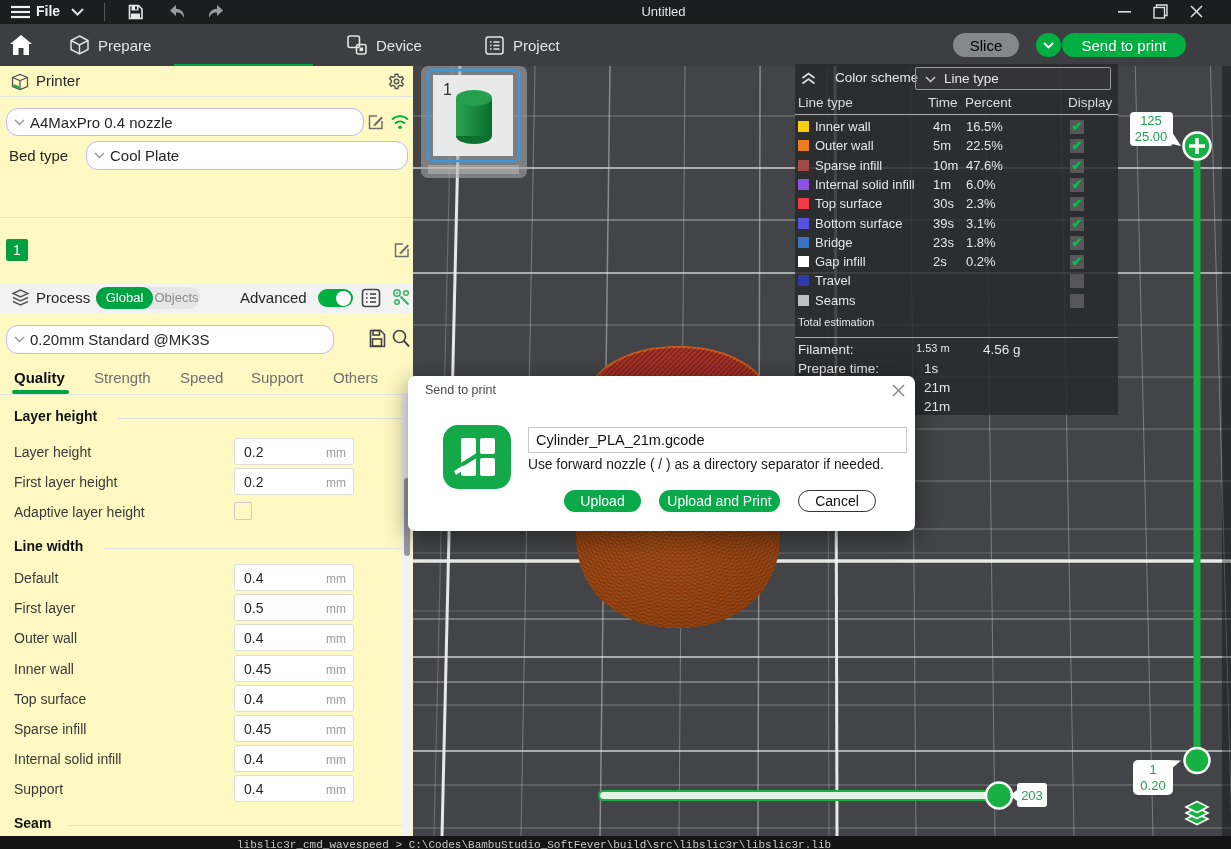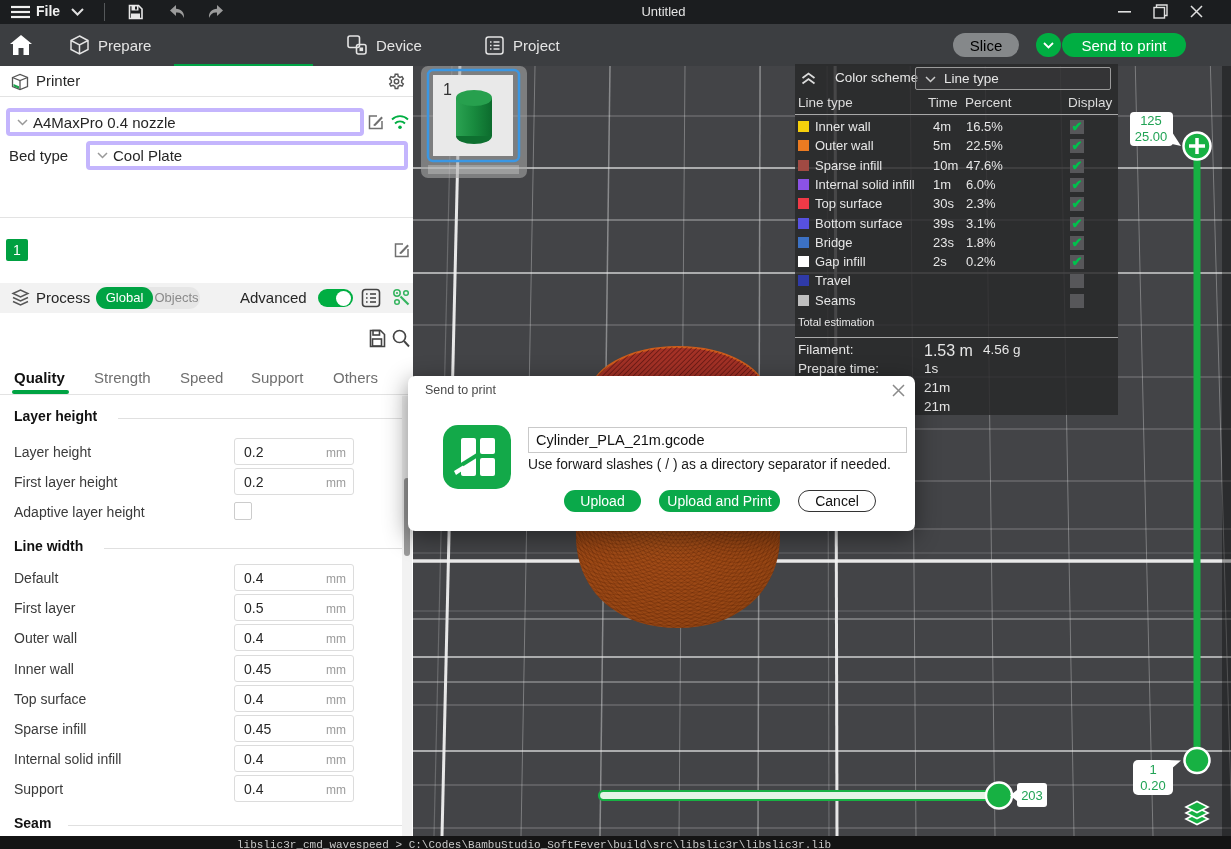--- a/index.html
+++ b/index.html
@@ -17,24 +17,24 @@
   #tabbar { position:absolute; left:0; top:24px; width:1231px; height:42px; background:#3c3e41; }
   .tab { position:absolute; top:0; height:42px; display:flex; align-items:center; color:#e4e4e4; font-size:15px; }
   .tab svg { margin-right:9px; }
   #tab-preview { left:174px; width:139px; background:#00a546; color:#fff; justify-content:center;margin-top:40px; }
   .pill { position:absolute; top:9px; height:24px; border-radius:12px; display:flex; align-items:center; justify-content:center; font-size:15px; }
   #btn-slice { left:953px; width:66px; background:#85888a; color:#000000; }
   #btn-chev { left:1036px; width:25px; background:#00ae42; color:#fff; }
   #btn-send { left:1062px; width:124px; background:#00ae42; color:#fff; }
 
   
-  #leftpanel { position:absolute; left:0; top:66px; width:413px; height:770px; background:#ffffff; color:#262626; }
+  #leftpanel { position:absolute; left:0; top:66px; width:413px; height:770px; background:#fef9c3; color:#262626; }
   .sechead { position:absolute; left:0; width:413px; height:31px; }
   .sechead .t { position:absolute; left:36px; top:6px; font-size:15px; color:#262626; }
-  .combo { position:absolute; border:4px solid #c4b5fd; border-radius:4px; background:#fff; display:flex; align-items:center; font-size:15px; color:#262626; }
+  .combo { position:absolute; border:1px solid #c4b5fd; border-radius:12px; background:#fff; display:flex; align-items:center; font-size:15px; color:#262626; }
   .combo .chev { margin:0 5px 0 7px; }
   .divider { position:absolute; left:0; width:413px; height:1px; background:#e3e3e3; }
   .grouptitle { position:absolute; left:14px; font-size:14px; font-weight:bold; color:#111; white-space:nowrap; }
   .gline { position:absolute; height:1px; background:#e0e0e0; }
   .prow-label { position:absolute; left:14px; font-size:14px; color:#3a3a3a; }
   .pbox { position:absolute; left:234px; width:120px; height:27px; border:1px solid #dcdcdc; border-radius:3px; background:#fff; }
   .pbox .v { position:absolute; left:9px; top:5px; font-size:14px; color:#262626; }
   .pbox .u { position:absolute; right:7px; top:7px; font-size:12px; color:#9a9a9a; }
   .tabsrow { position:absolute; top:299px; left:0; width:413px; height:29px; font-size:15px; color:#6f6f6f; }
   .tabsrow span { position:absolute; top:4px; }
@@ -476,20 +476,26 @@
   <svg class="abs" style="left:392px;top:222px" width="19" height="20" viewBox="0 0 19 20">
       <g fill="none" stroke="#35b45f" stroke-width="1.5">
         <circle cx="5" cy="5" r="3.2"></circle>
         <circle cx="14" cy="5" r="2.3"></circle>
         <circle cx="5" cy="14" r="2.3"></circle>
         <line x1="8.5" y1="8.5" x2="16.5" y2="16.5" stroke-width="2.2"></line>
       </g>
       <circle cx="5" cy="5" r="1.1" fill="#35b45f"></circle>
     </svg>
 
+  <div class="combo" style="left:6px;top:259px;width:328px;height:29px">
+    <svg class="chev" width="11" height="7" viewBox="0 0 11 7">
+        <path d="M1 1 L5.5 5.5 L10 1" stroke="#999" stroke-width="1.5" fill="none"></path>
+      </svg>
+    0.20mm Standard @MK3S
+  </div>
   <svg class="abs" style="left:368px;top:263px" width="18" height="19" viewBox="0 0 18 19">
       <path d="M2.5 1.5 h10 l4 4 v12 h-14 z" fill="none" stroke="#444" stroke-width="1.6"></path>
       <rect x="5" y="1.5" width="6.5" height="4.5" fill="none" stroke="#444" stroke-width="1.6"></rect>
       <rect x="4.5" y="10" width="9" height="7" fill="none" stroke="#444" stroke-width="1.6"></rect>
     </svg>
   <svg class="abs" style="left:392px;top:263px" width="18" height="19" viewBox="0 0 18 19">
       <circle cx="7.5" cy="7.5" r="6" fill="none" stroke="#444" stroke-width="1.7"></circle>
       <line x1="12" y1="12" x2="17" y2="17.5" stroke="#444" stroke-width="1.9"></line>
     </svg>
 
@@ -650,21 +656,21 @@
     </div>
   <div class="lg-row" style="top:228px">
       <span class="lg-sw" style="background:#bfbfbf"></span>
       <span class="lg-name">Seams</span>
       <span class="lg-cb"></span>
     </div>
 
   <div class="abs" style="left:3px;top:252px;font-size:11px">Total estimation</div>
   <div class="abs" style="left:0;top:273px;width:323px;height:1px;background:#a8a8a8"></div>
   <div class="abs" style="left:3px;top:278px;font-size:13.5px">Filament:</div>
-  <div class="abs" style="left:129px;top:278px;font-size:16px">1.53 m</div>
+  <div class="abs" style="left:121px;top:278px;font-size:11px">1.53 m</div>
   <div class="abs" style="left:188px;top:278px;font-size:13.5px">4.56 g</div>
   <div class="abs" style="left:3px;top:297px;font-size:13.5px">Prepare time:</div>
   <div class="abs" style="left:129px;top:297px;font-size:13.5px">1s</div>
   <div class="abs" style="left:3px;top:316px;font-size:13.5px">Model printing time:</div>
   <div class="abs" style="left:129px;top:316px;font-size:13.5px">21m</div>
   <div class="abs" style="left:3px;top:335px;font-size:13.5px">Total time:</div>
   <div class="abs" style="left:129px;top:335px;font-size:13.5px">21m</div>
 </div>
 <div id="dialog">
   <div class="abs" style="left:17px;top:7px;font-size:12.5px;color:#4a4a4a">Send to print</div>
@@ -675,20 +681,20 @@
     <rect width="68" height="64" rx="15" fill="#13a949"></rect>
     <rect x="18" y="13" width="15" height="38" rx="2" fill="#fff"></rect>
     <rect x="37" y="13" width="15" height="16" rx="2" fill="#fff"></rect>
     <rect x="37" y="33" width="15" height="18" rx="2" fill="#fff"></rect>
     <path d="M12 44 L36 29" stroke="#13a949" stroke-width="4"></path>
     <path d="M11 46 L20 40.5 L22 44 L13 50 Z" fill="#fff"></path>
   </svg>
   <div class="abs" style="left:120px;top:51px;width:379px;height:26px;border:1px solid #c9c9c9">
     <span class="abs" style="left:7px;top:4px;font-size:14.5px;color:#111">Cylinder_PLA_21m.gcode</span>
   </div>
-  <div class="abs" style="left:120px;top:81px;font-size:13.8px;color:#1a1a1a;white-space:nowrap">Use forward slashes ( / ) as a directory separator if needed.</div>
+  <div class="abs" style="left:120px;top:81px;font-size:13.8px;color:#1a1a1a;white-space:nowrap">Use forward nozzle ( / ) as a directory separator if needed.</div>
   <div class="dbtn" style="left:156px;top:114px;width:77px;background:#0aa94a;color:#fff">Upload</div>
   <div class="dbtn" style="left:251px;top:114px;width:121px;background:#0aa94a;color:#fff">Upload and Print</div>
   <div class="dbtn" style="left:390px;top:114px;width:78px;background:#fff;color:#111;border:1px solid #333">Cancel</div>
 </div>
 <div id="statusbar">
     <span class="txt">libslic3r_cmd_wavespeed &gt; C:\Codes\BambuStudio_SoftFever\build\src\libslic3r\libslic3r.lib</span>
   </div>
 
 </body></html>

